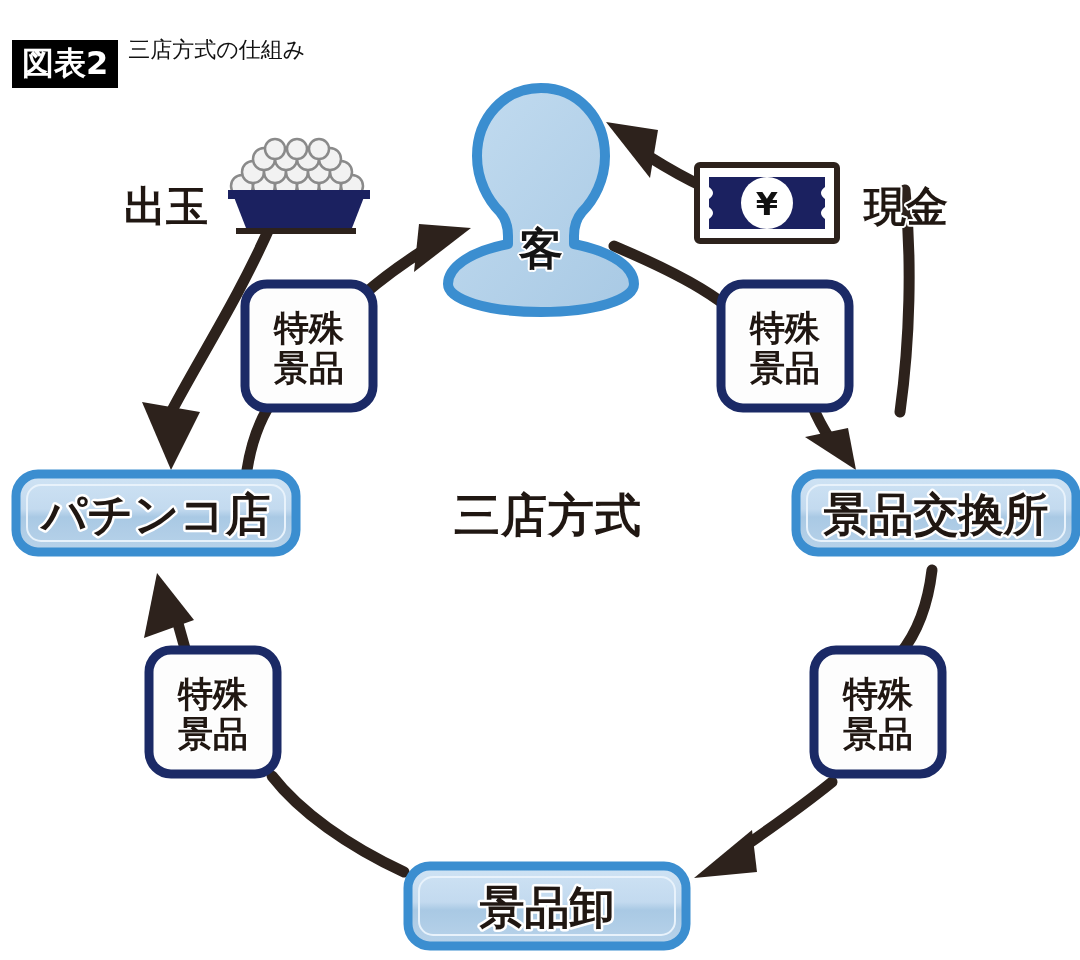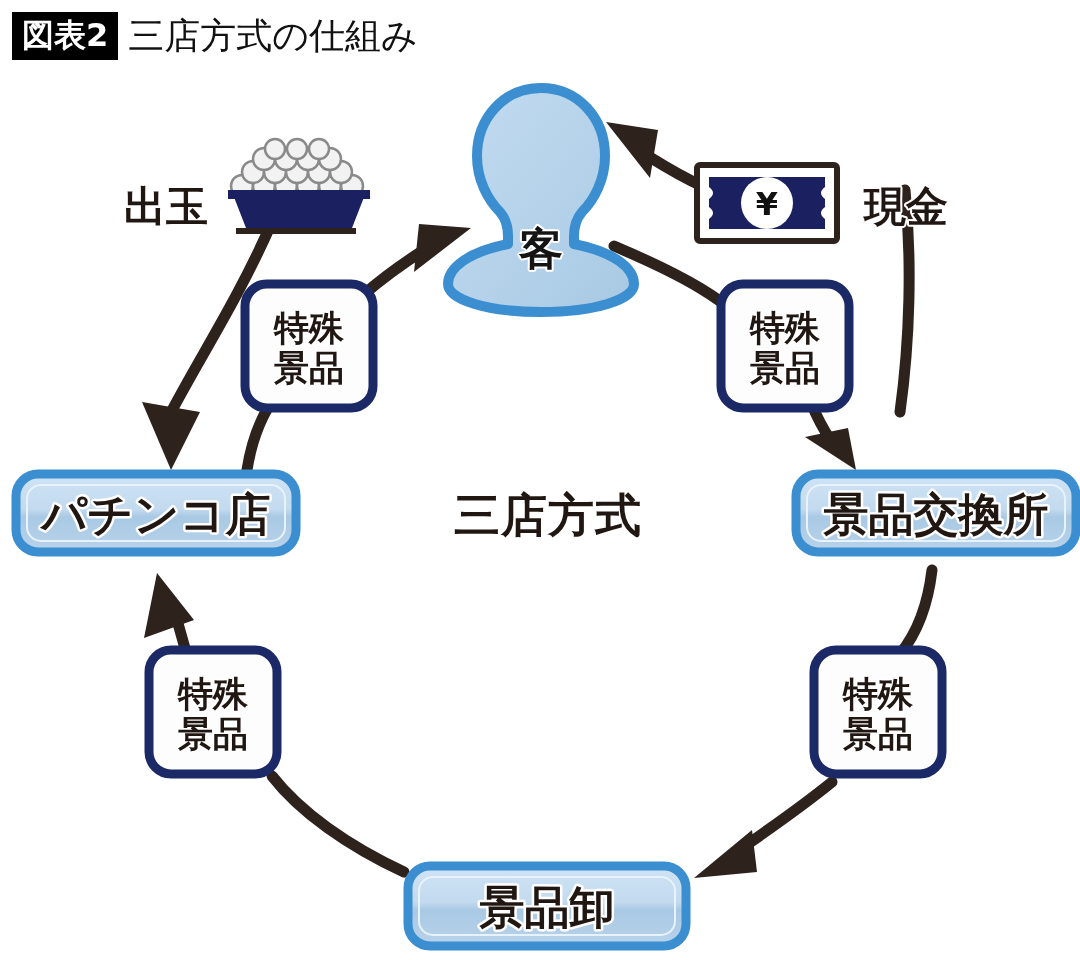--- a/index.html
+++ b/index.html
@@ -25,24 +25,25 @@
     gap: 10px;
   }
   #title-badge {
     background: #000000;
     color: #ffffff;
     font-size: 32px;
     font-weight: bold;
     line-height: 1;
     padding: 7px 10px 9px 10px;
     letter-spacing: 0px;
+    margin-top: 28px;
   }
   #title-text {
     color: #111111;
-    font-size: 36px;
+    font-size: 22px;
     line-height: 1;
     letter-spacing: 0px;
   }
 
   
   #stage {
     position: absolute;
     left: 0;
     top: 0;
     width: 1080px;

